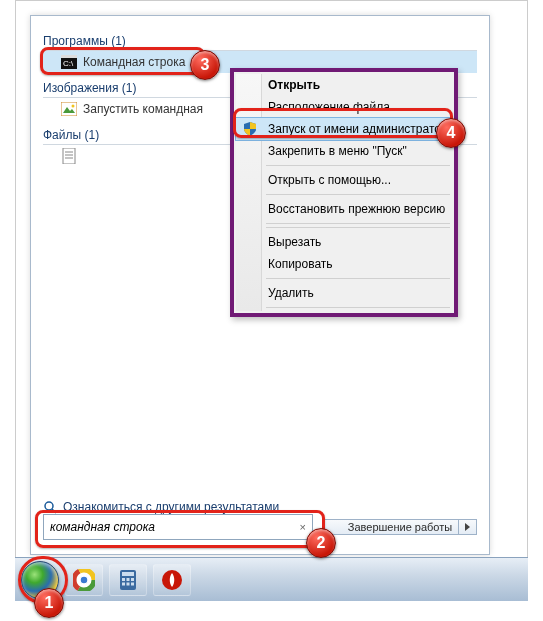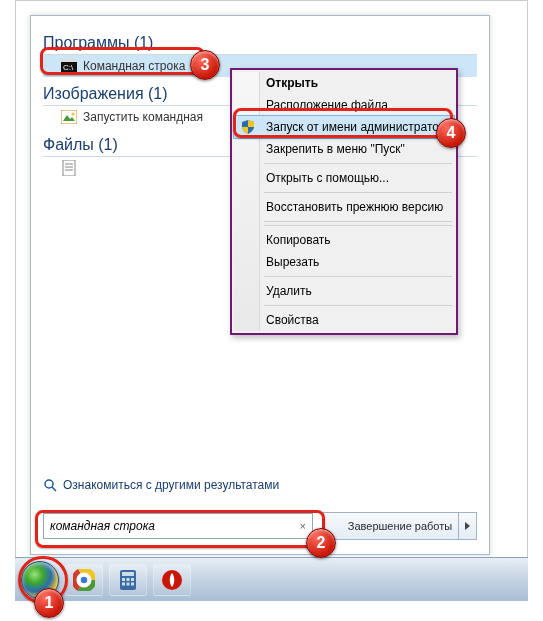--- a/index.html
+++ b/index.html
@@ -3,44 +3,44 @@
 <meta charset="utf-8">
 <style>
   * { box-sizing: border-box; margin: 0; padding: 0; font-family: "Segoe UI", Tahoma, sans-serif; }
   body { width: 543px; height: 621px; background: #fff; position: relative; overflow: hidden; }
 
   .outer-frame { position: absolute; left: 15px; top: 0; right: 15px; bottom: 20px; border: 1px solid #ccc; background: #fff; }
 
   .start-panel { position: absolute; left: 30px; top: 15px; width: 460px; height: 540px; background: #fff; border: 1px solid #a8b9cc; box-shadow: 0 0 6px rgba(0,0,0,0.15); }
 
   .results { padding: 10px 12px 0 12px; font-size: 12px; color: #333; }
-  .group-header { color: #1a3e6e; font-size: 16px; border-bottom: 1px solid #d0d8e0; padding: 6px 0 2px 0; margin-top: 2px; }
+  .group-header { color: #1a3e6e; font-size: 12px; border-bottom: 1px solid #d0d8e0; padding: 6px 0 2px 0; margin-top: 2px; }
   .item { display: flex; align-items: center; gap: 6px; padding: 3px 4px 3px 18px; cursor: default; }
   .item .icon-16 { width: 16px; height: 16px; flex: 0 0 16px; display:flex; align-items:center; justify-content:center; }
   .item .label { font-size: 12px; }
 
   .highlight-hover { background: #cde6f7; }
 
-  .more-results { position: absolute; left: 12px; bottom: 62px; display:flex; align-items:center; gap:6px; font-size: 12px; color: #1a3e6e; cursor: pointer; }
+  .more-results { position: absolute; left: 12px; bottom: 40px; display:flex; align-items:center; gap:6px; font-size: 12px; color: #1a3e6e; cursor: pointer; }
   .more-results .mag { width: 14px; height: 14px; }
 
   .search-row { position: absolute; left: 12px; right: 12px; bottom: 14px; display: flex; gap: 10px; align-items: center; }
   .search-box { flex: 0 0 270px; height: 26px; border: 1px solid #8fa6bd; background: #fff; display: flex; align-items: center; }
   .search-box input { border: none; outline: none; width: 100%; font-size: 12px; font-style: italic; padding: 0 6px; background: transparent; }
   .search-box .clear { width: 20px; text-align: center; color: #666; cursor: pointer; font-size: 11px; }
-  .shutdown { flex: 1; height: 28px; background: linear-gradient(#f7f9fc, #e4ecf5); border: 1px solid #9eb2c8; display: flex; align-items: center; justify-content: center; font-size: 11px; color: #2a2a2a; position: relative; cursor: pointer; }
+  .shutdown { flex: 1; height: 16px; background: linear-gradient(#f7f9fc, #e4ecf5); border: 1px solid #9eb2c8; display: flex; align-items: center; justify-content: center; font-size: 11px; color: #2a2a2a; position: relative; cursor: pointer; }
   .shutdown .split { position: absolute; right: 0; top: 0; bottom: 0; width: 18px; border-left: 1px solid #9eb2c8; display:flex; align-items:center; justify-content:center; }
   .tri-right { width: 0; height: 0; border-top: 4px solid transparent; border-bottom: 4px solid transparent; border-left: 5px solid #444; }
 
   .taskbar { position: absolute; left: 15px; right: 15px; bottom: 20px; height: 44px; background: linear-gradient(#e7eef6, #cbd8e6 40%, #a8bdd4); border-top: 1px solid #8aa2bd; display:flex; align-items:center; padding-left: 6px; gap: 6px; }
   .start-orb { width: 38px; height: 38px; border-radius: 50%; background: radial-gradient(circle at 35% 35%, #9be27a 0%, #3fa92e 25%, #2a6db0 50%, #f2c41f 75%, #d03d2e 100%); border: 1px solid #2a4e75; box-shadow: inset 0 2px 4px rgba(255,255,255,0.6), 0 1px 3px rgba(0,0,0,0.4); cursor: pointer; }
   .tb-icon { width: 38px; height: 32px; border: 1px solid rgba(255,255,255,0.25); border-radius: 3px; background: linear-gradient(rgba(255,255,255,0.3), rgba(255,255,255,0.05)); display:flex; align-items:center; justify-content:center; cursor: pointer; }
 
   
-  .ctx { position: absolute; left: 230px; top: 68px; width: 228px; background: #f0f0f0; border: 2px solid #701a75; box-shadow: 2px 3px 6px rgba(0,0,0,0.25); padding: 2px; font-size: 12px; }
+  .ctx { position: absolute; left: 230px; top: 68px; width: 228px; background: #f0f0f0; border: 4px solid #701a75; box-shadow: 2px 3px 6px rgba(0,0,0,0.25); padding: 2px; font-size: 12px; }
   .ctx .gutter { position: absolute; left: 2px; top: 2px; bottom: 2px; width: 26px; background: linear-gradient(#f7f7f7,#e9e9e9); border-right: 1px solid #d8d8d8; }
   .ctx-item { position: relative; display: flex; align-items: center; height: 22px; padding-left: 32px; padding-right: 18px; cursor: default; }
   .ctx-item.bold .lbl { font-weight: bold; }
   .ctx-item .lbl { white-space: nowrap; }
   .ctx-item .sub { position:absolute; right:6px; }
   .ctx-sep { height: 0; border-top: 1px solid #d0d0d0; margin: 3px 2px 3px 30px; }
   .ctx-item.hover { background: #cde6f7; outline: 1px solid #7eb4e2; }
   .ctx-item .ico { position: absolute; left: 6px; top: 3px; width: 16px; height: 16px; }
 
   
@@ -153,33 +153,30 @@
   <div class="ctx-item">
       <span class="lbl">Открыть с помощью...</span>
     </div>
   <div class="ctx-sep"></div>
   <div class="ctx-item">
       <span class="lbl">Восстановить прежнюю версию</span>
     </div>
   <div class="ctx-sep"></div>
   <div class="ctx-sep"></div>
   <div class="ctx-item">
+      <span class="lbl">Вырезать</span>
+    </div>
+  <div class="ctx-item">
       <span class="lbl">Копировать</span>
     </div>
-  <div class="ctx-item">
-      <span class="lbl">Вырезать</span>
-    </div>
   <div class="ctx-sep"></div>
   <div class="ctx-item">
       <span class="lbl">Удалить</span>
     </div>
   <div class="ctx-sep"></div>
-  <div class="ctx-item">
-      <span class="lbl">Свойства</span>
-    </div>
 </div>
 
 <div class="taskbar">
   <div class="start-orb"></div>
   <div class="tb-icon">
     <svg width="22" height="22" viewBox="0 0 22 22">
         <circle cx="11" cy="11" r="10" fill="#fff"></circle>
         <circle cx="11" cy="11" r="10" fill="none" stroke="#4a9a3a" stroke-width="5" stroke-dasharray="21 42"></circle>
         <circle cx="11" cy="11" r="10" fill="none" stroke="#d03d2e" stroke-width="5" stroke-dasharray="21 42" stroke-dashoffset="-21"></circle>
         <circle cx="11" cy="11" r="10" fill="none" stroke="#f2c41f" stroke-width="5" stroke-dasharray="21 42" stroke-dashoffset="-42"></circle>

